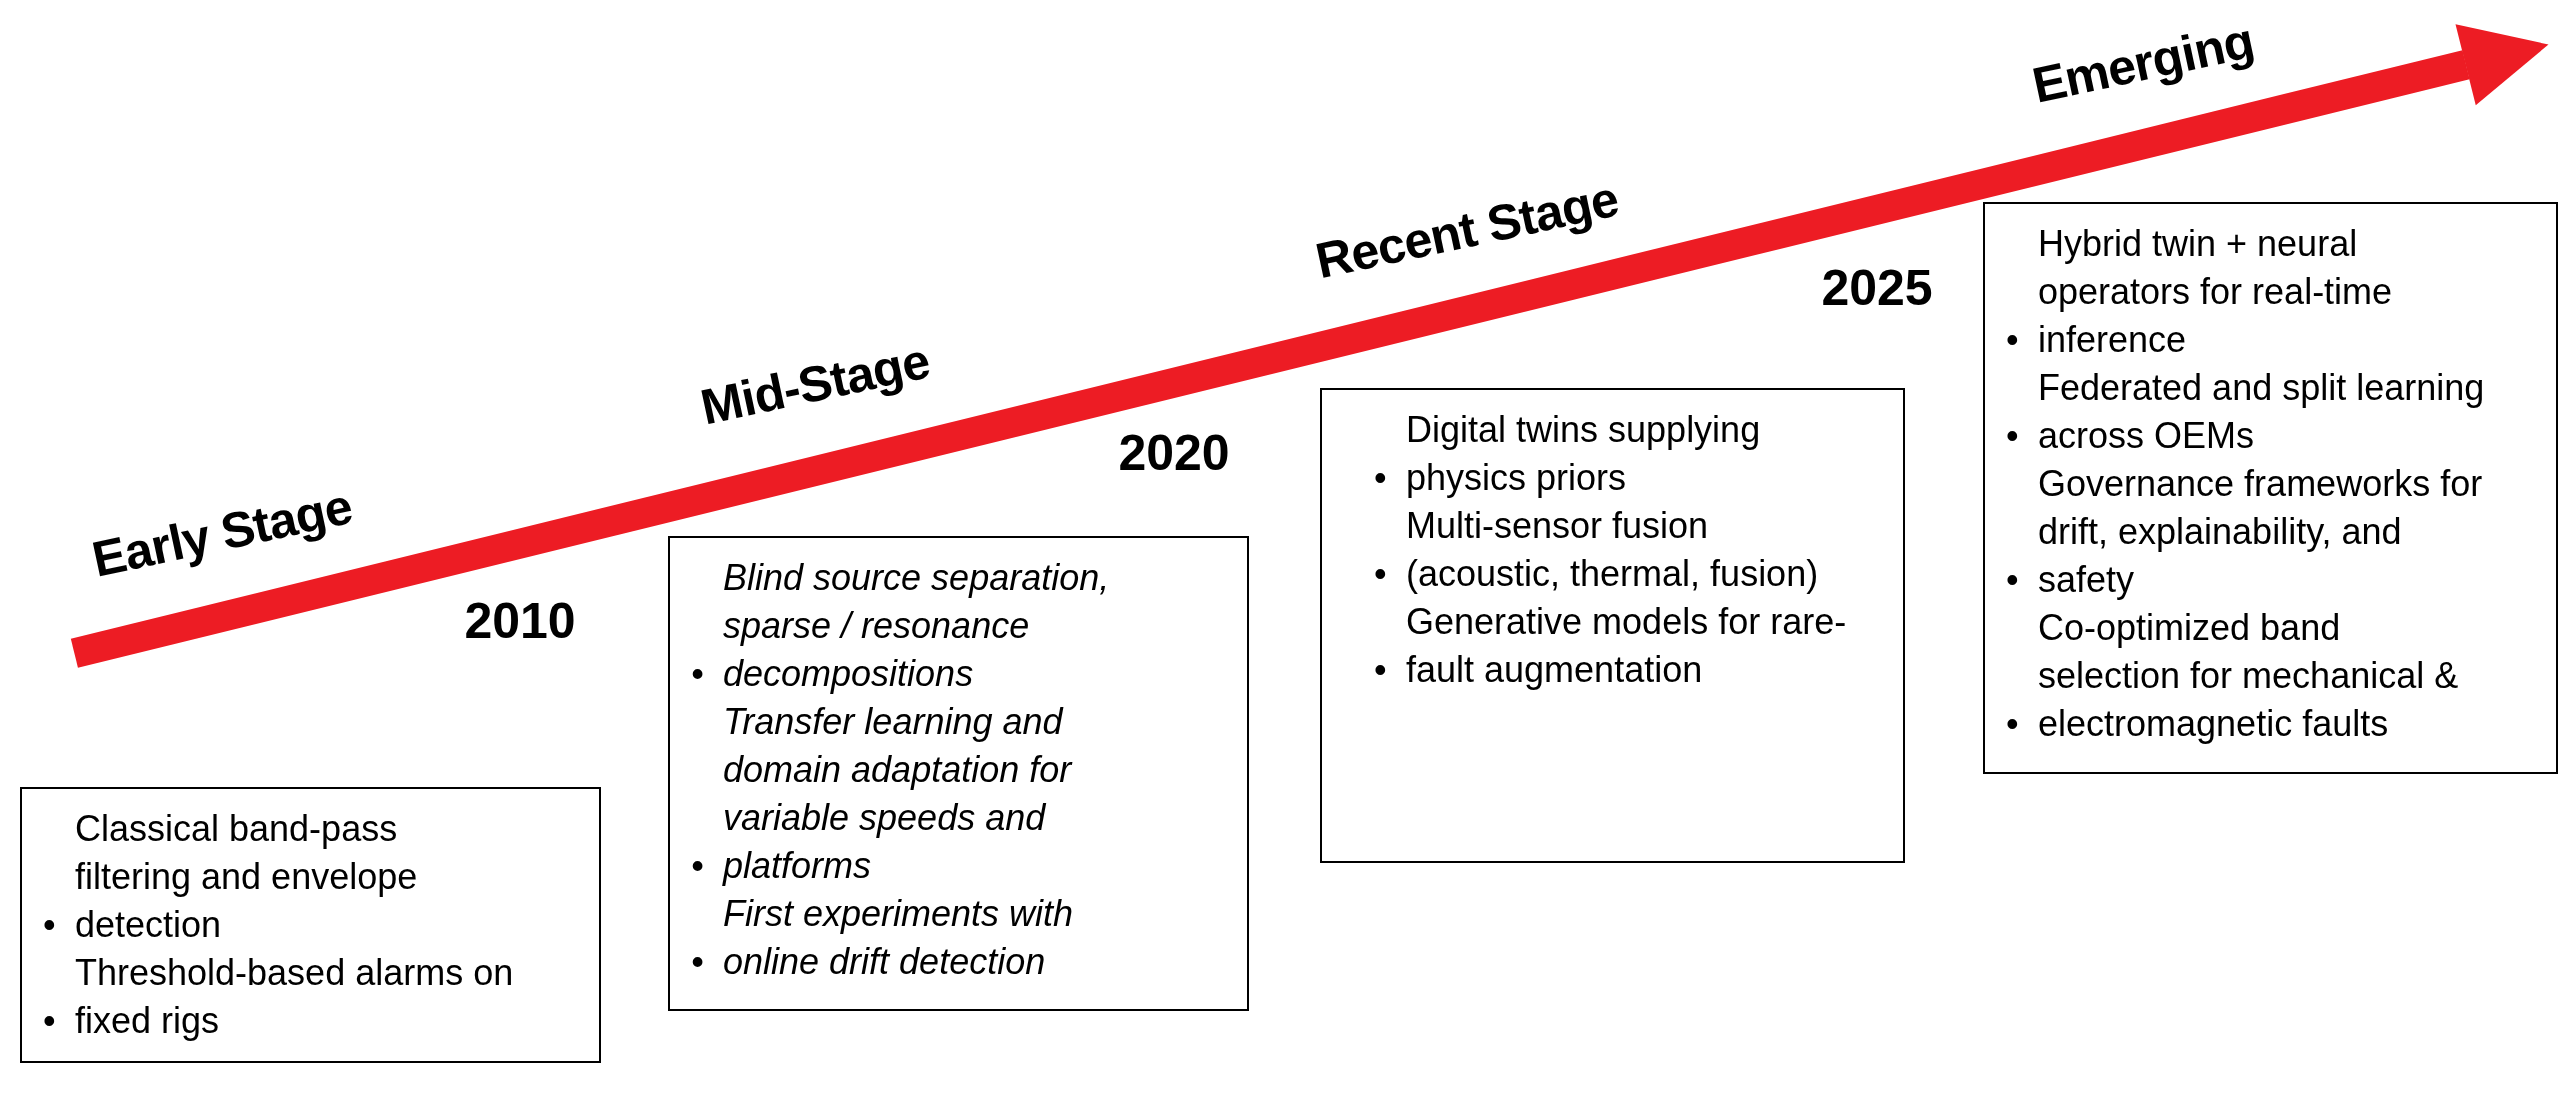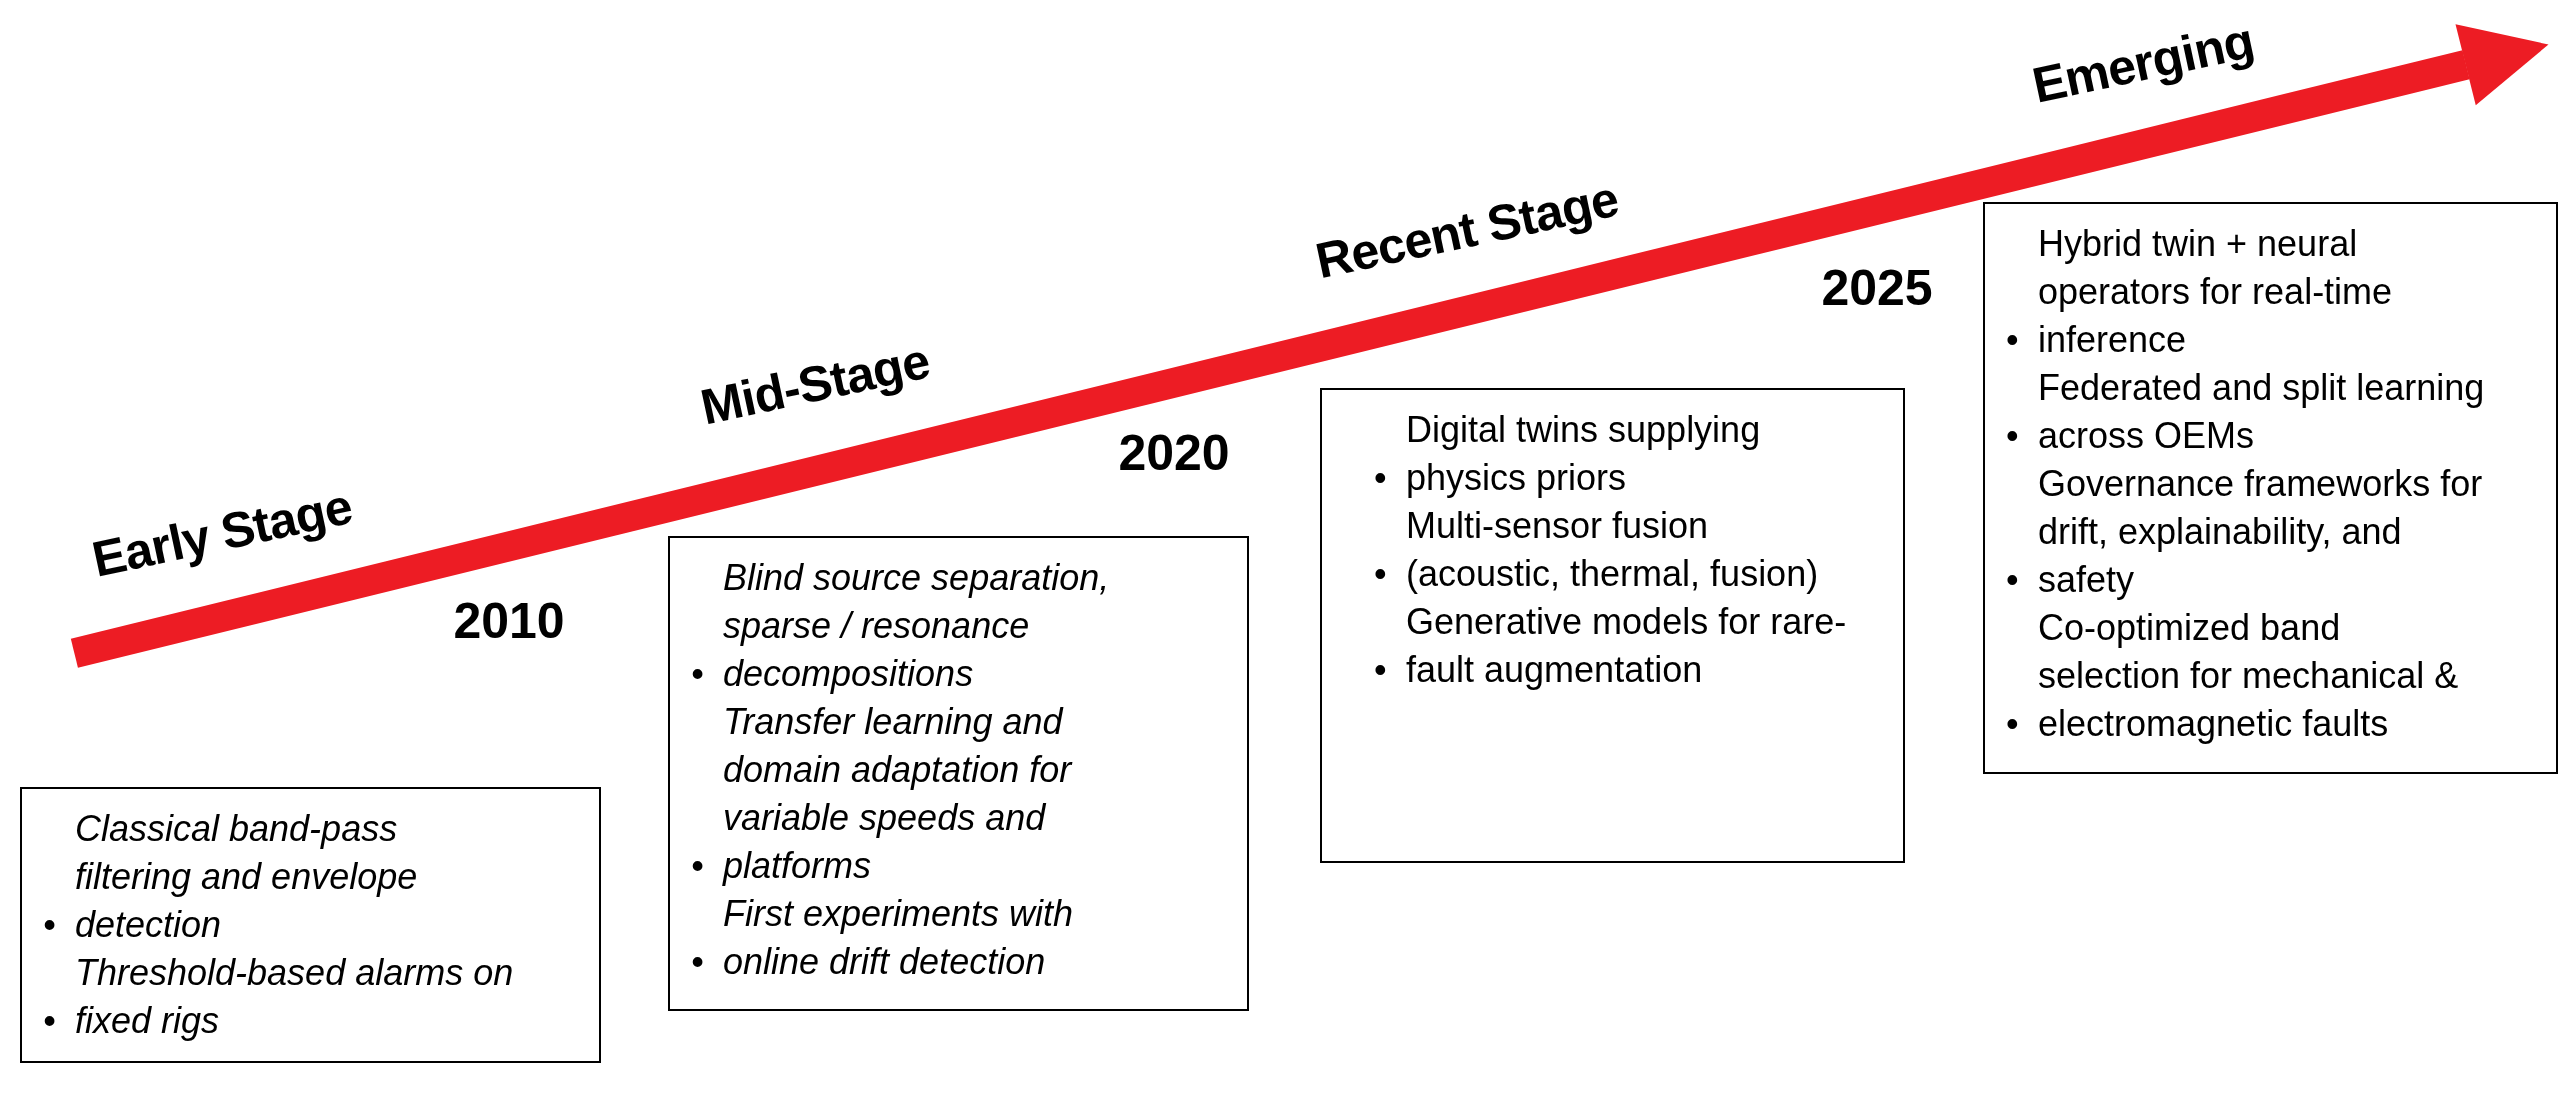--- a/index.html
+++ b/index.html
@@ -55,25 +55,25 @@
   <svg class="arrow-svg" width="2576" height="1094" viewBox="0 0 3186 1353">
     <line x1="92" y1="808" x2="3050" y2="80" stroke-width="37" stroke="#ED1C24"></line>
     <polygon points="3037,30 3152,55 3062,130" fill="#ED1C24"></polygon>
   </svg>
 
   <div class="stage-label" style="left:222px; top:533px;">Early Stage</div>
   <div class="stage-label" style="left:815px; top:384px;">Mid-Stage</div>
   <div class="stage-label" style="left:1467px; top:230px;">Recent Stage</div>
   <div class="stage-label" style="left:2143px; top:63px;">Emerging</div>
 
-  <div class="year-label" style="left:509px; top:621px;text-align:center;">2010</div>
+  <div class="year-label" style="left:520px; top:621px;text-align:center;">2010</div>
   <div class="year-label" style="left:1174px; top:453px;">2020</div>
   <div class="year-label" style="left:1877px; top:288px;">2025</div>
 
-  <div class="tbox" style="left:20px; top:787px; width:581px; height:276px;font-style:italic;">
+  <div class="tbox" style="left:20px; top:787px; width:581px; height:276px;">
     <ul>
       <li>
         <span class="bullet-marker"></span>
         <span class="bullet-text">Classical band-pass
 filtering and envelope
 detection</span>
       </li>
       <li>
         <span class="bullet-marker"></span>
         <span class="bullet-text">Threshold-based alarms on

